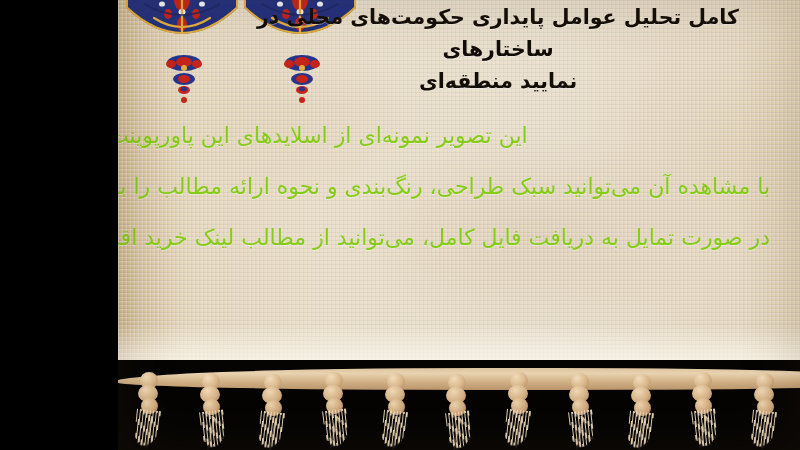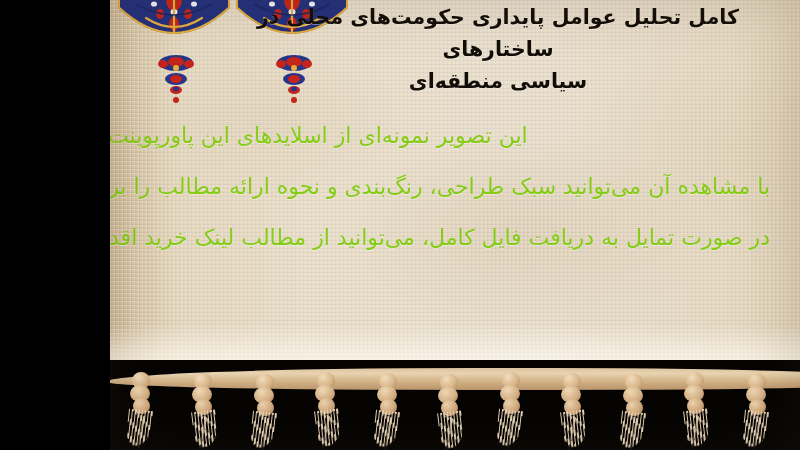--- a/index.html
+++ b/index.html
@@ -8,21 +8,20 @@
     padding: 0;
     background: #000;
   }
   #slide {
     position: relative;
     width: 682px;
     height: 450px;
     overflow: hidden;
     background: #0a0806;
     font-family: "DejaVu Sans", "Liberation Sans", sans-serif;
-    padding-left: 8px;
   }
 
   
   .canvas-field {
     position: absolute;
     left: 0; top: 0;
     width: 800px;
     height: 378px;
     background:
       
@@ -314,21 +313,21 @@
       <ellipse cx="28" cy="24" rx="11" ry="6" fill="#26348a"></ellipse>
       <ellipse cx="28" cy="24" rx="6" ry="4" fill="#c4241a"></ellipse>
       <ellipse cx="28" cy="35" rx="6" ry="4" fill="#c4241a"></ellipse>
       <ellipse cx="28" cy="34" rx="3" ry="2.2" fill="#26348a"></ellipse>
       <ellipse cx="28" cy="45" rx="3" ry="3" fill="#c4241a"></ellipse>
     </g>
   </svg>
 
   <div class="title-block">
     <div>کامل تحلیل عوامل پایداری حکومت‌های محلی در ساختارهای</div>
-    <div>سیاسی منطقه‌ای</div>
+    <div>نمایید منطقه‌ای</div>
   </div>
 
   <div class="body-block">
     <div class="body-line">این تصویر نمونه‌ای از اسلایدهای این پاورپوینت می‌باشد</div>
     <div class="body-line">با مشاهده آن می‌توانید سبک طراحی، رنگ‌بندی و نحوه ارائه مطالب را بررسی نمایید</div>
     <div class="body-line">در صورت تمایل به دریافت فایل کامل، می‌توانید از مطالب لینک خرید اقدام فرمایید</div>
   </div>
 
   <div class="fringe-zone">
     <div class="rope-band"></div>

